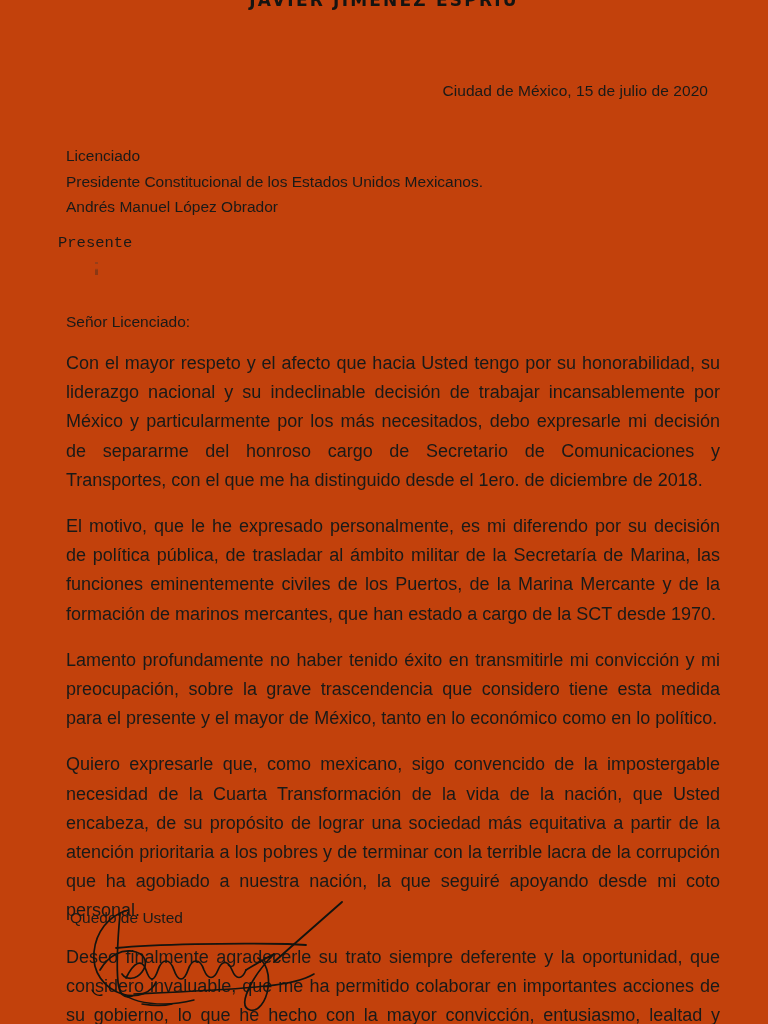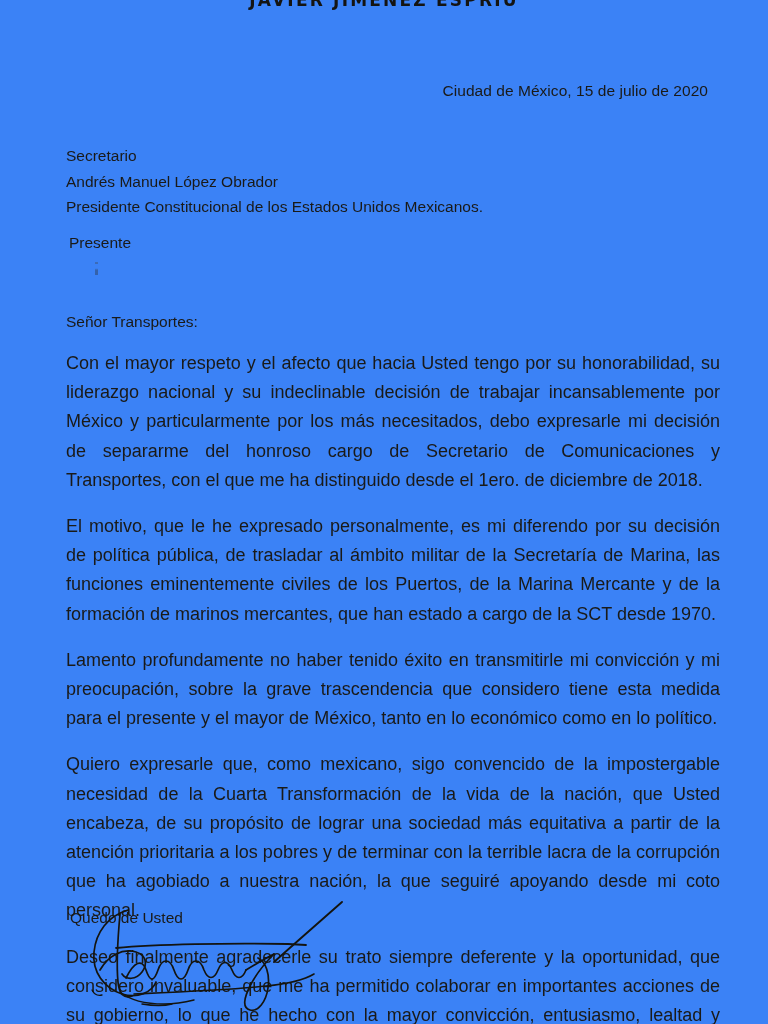--- a/index.html
+++ b/index.html
@@ -10,21 +10,21 @@
   body {
     background: #ffffff;
     font-family: "Liberation Sans", sans-serif;
   }
 
   .page {
     position: relative;
     width: 768px;
     height: 1024px;
     margin: 0 auto;
-    background: #3b82f6;
+    background: #c2410c;
     overflow: hidden;
     color: #1a1a18;
     box-sizing: border-box;
   }
 
   
   .letterhead {
     position: absolute;
     top: -11px;
     left: 0;
@@ -56,23 +56,24 @@
     top: 143px;
     left: 66px;
     font-size: 15.5px;
     line-height: 25.5px;
   }
   .addressee div { white-space: nowrap; }
 
   .presente {
     position: absolute;
     top: 232px;
-    left: 69px;
-    font-size: 15.5px;
-    line-height: 22px;
+    left: 58px;
+    font-size: 15.5px;
+    line-height: 22px;
+    font-family: Liberation Mono, monospace;
   }
 
   
   .stray-mark {
     position: absolute;
     top: 262px;
     left: 95px;
     width: 3px;
     height: 13px;
     opacity: 0.38;
@@ -132,30 +133,30 @@
 </head>
 <body>
 
 <div class="page">
 
   <div class="letterhead">JAVIER JIMÉNEZ ESPRIÚ</div>
 
   <div class="date-line">Ciudad de México, 15 de julio de 2020</div>
 
   <div class="addressee">
-    <div>Secretario</div>
+    <div>Licenciado</div>
+    <div>Presidente Constitucional de los Estados Unidos Mexicanos.</div>
     <div>Andrés Manuel López Obrador</div>
-    <div>Presidente Constitucional de los Estados Unidos Mexicanos.</div>
   </div>
 
   <div class="presente">Presente</div>
 
   <div class="stray-mark"></div>
 
-  <div class="salutation">Señor Transportes:</div>
+  <div class="salutation">Señor Licenciado:</div>
 
   <div class="body-block">
     <p>Con el mayor respeto y el afecto que hacia Usted tengo por su honorabilidad, su liderazgo nacional y su indeclinable decisión de trabajar incansablemente por México y particularmente por los más necesitados, debo expresarle mi decisión de separarme del honroso cargo de Secretario de Comunicaciones y Transportes, con el que me ha distinguido desde el 1ero. de diciembre de 2018.</p>
     <p>El motivo, que le he expresado personalmente, es mi diferendo por su decisión de política pública, de trasladar al ámbito militar de la Secretaría de Marina, las funciones eminentemente civiles de los Puertos, de la Marina Mercante y de la formación de marinos mercantes, que han estado a cargo de la SCT desde 1970.</p>
     <p>Lamento profundamente no haber tenido éxito en transmitirle mi convicción y mi preocupación, sobre la grave trascendencia que considero tiene esta medida para el presente y el mayor de México, tanto en lo económico como en lo político.</p>
     <p>Quiero expresarle que, como mexicano, sigo convencido de la impostergable necesidad de la Cuarta Transformación de la vida de la nación, que Usted encabeza, de su propósito de lograr una sociedad más equitativa a partir de la atención prioritaria a los pobres y de terminar con la terrible lacra de la corrupción que ha agobiado a nuestra nación, la que seguiré apoyando desde mi coto personal.</p>
     <p>Deseo finalmente agradecerle su trato siempre deferente y la oportunidad, que considero invaluable, que me ha permitido colaborar en importantes acciones de su gobierno, lo que he hecho con la mayor convicción, entusiasmo, lealtad y compromiso, con Usted y con México.</p>
   </div>
 
   <div class="closing">Quedo de Usted</div>

